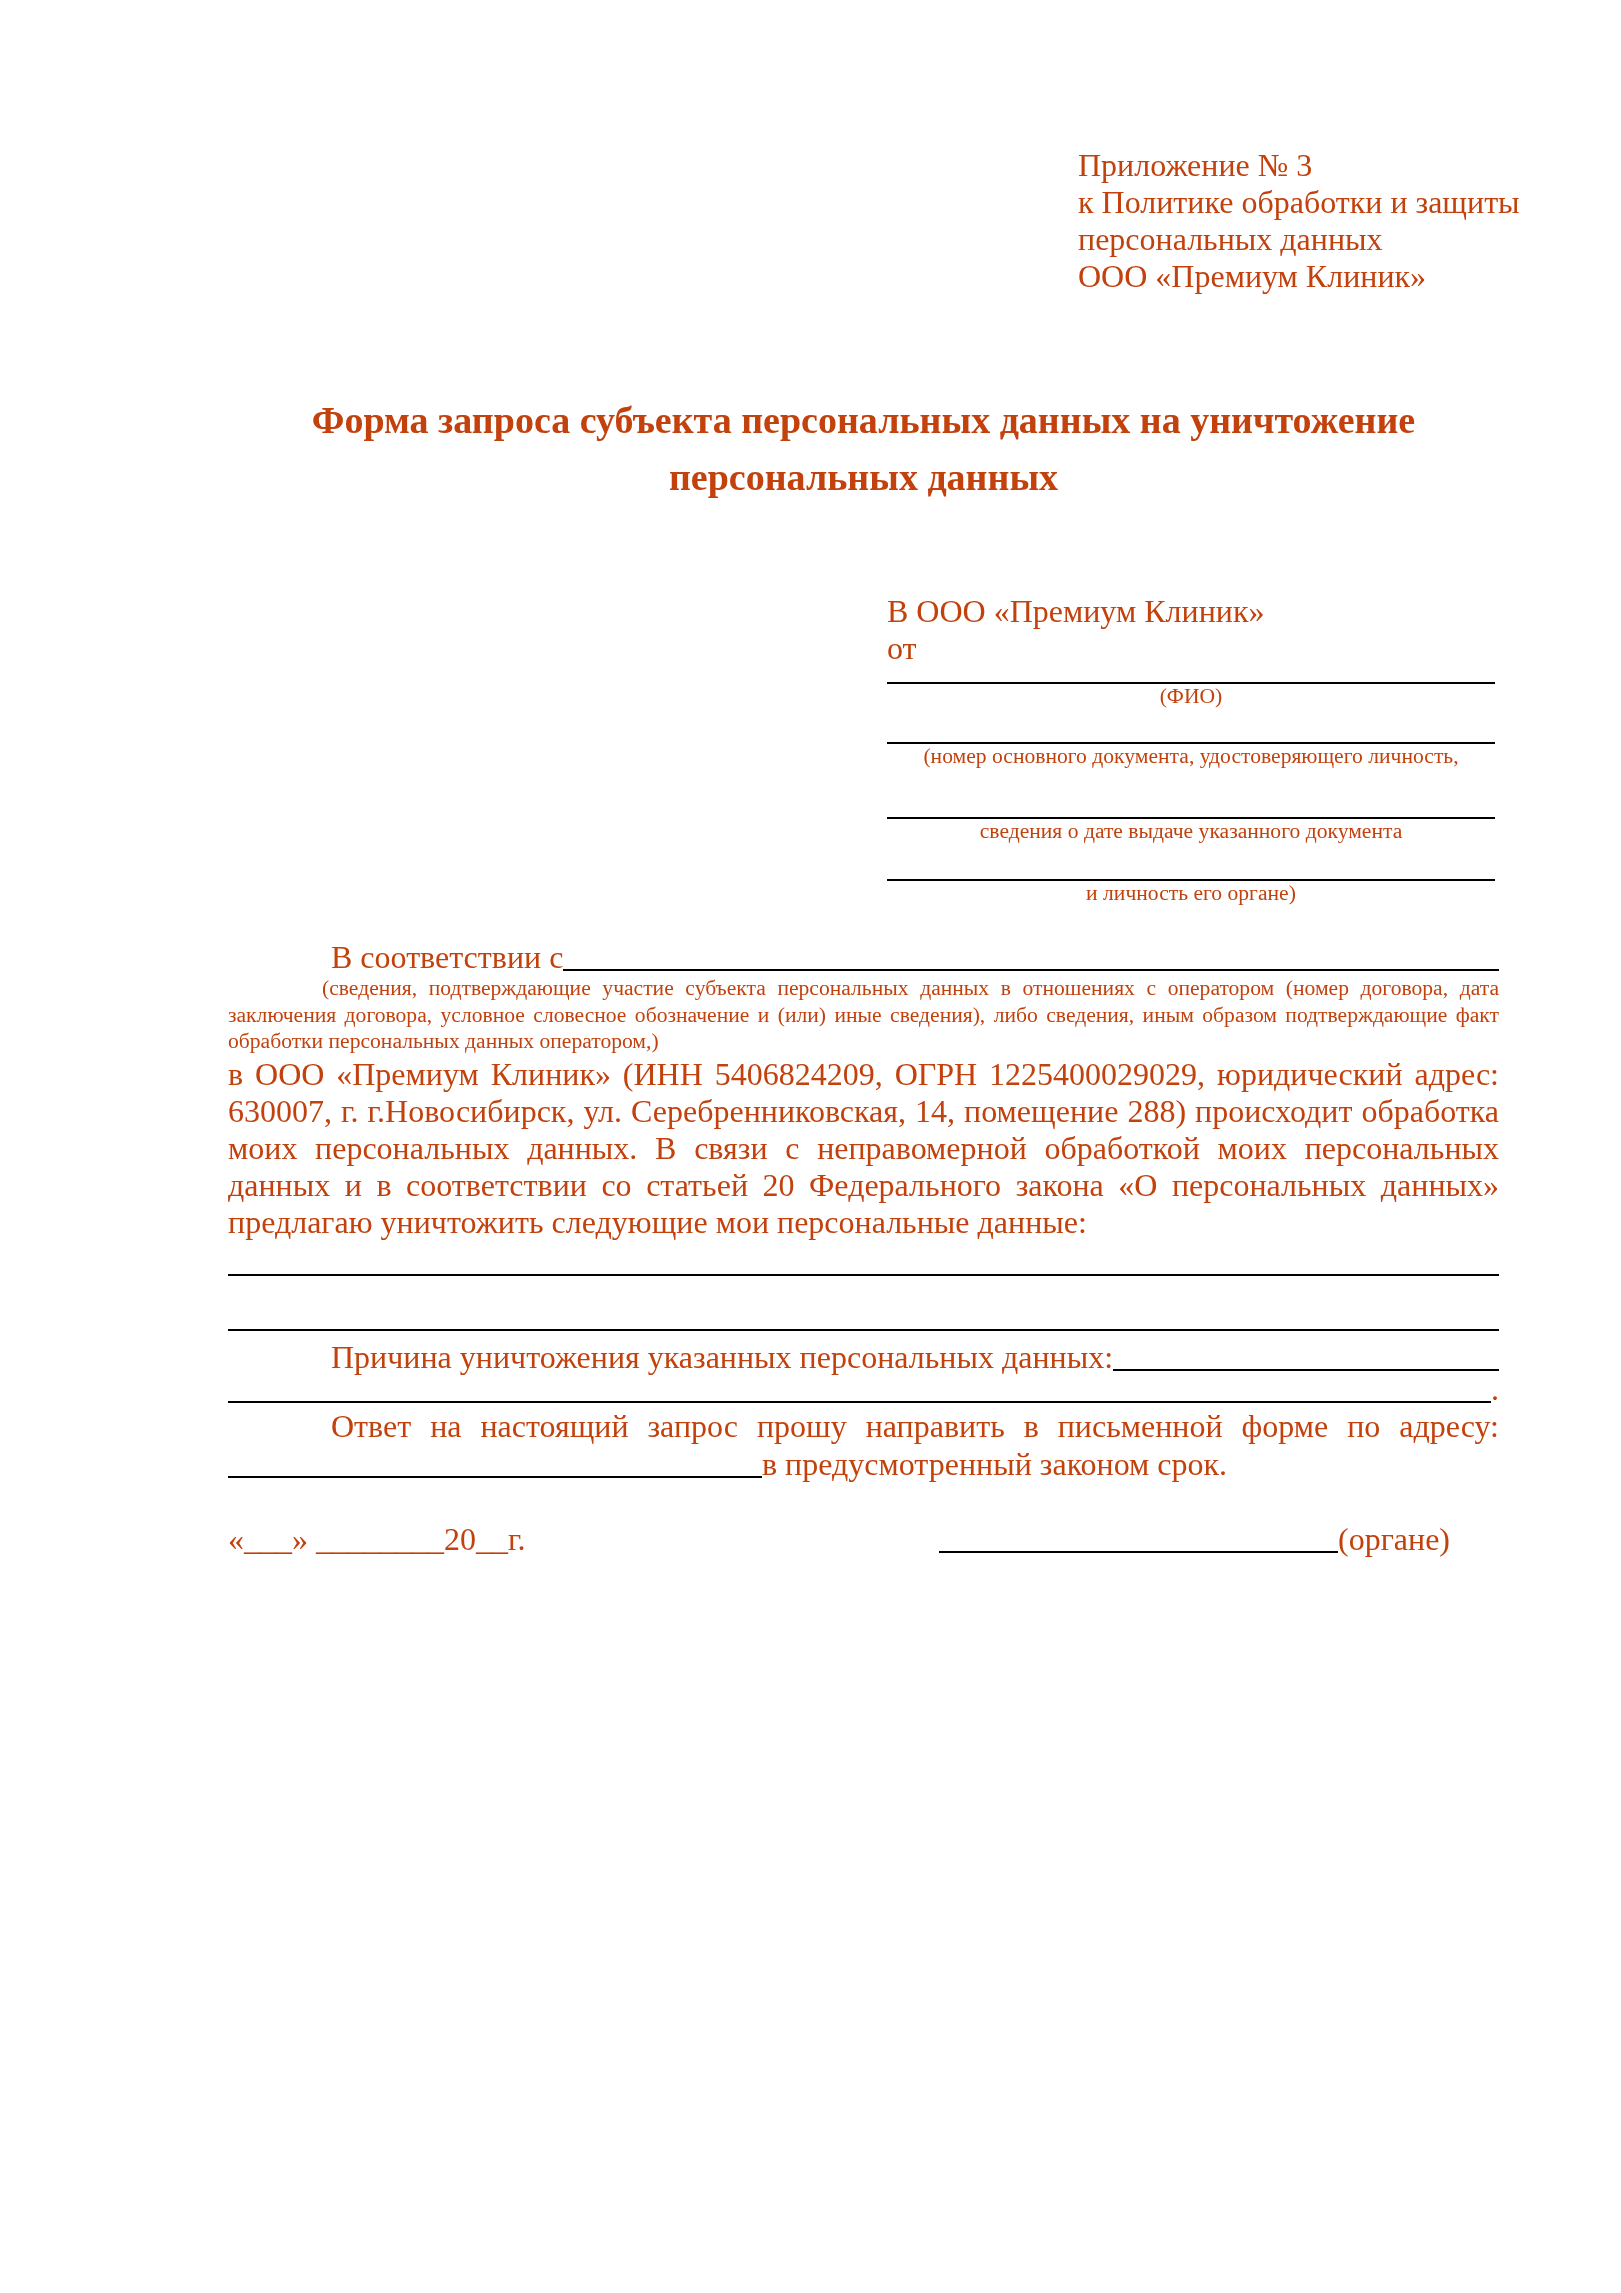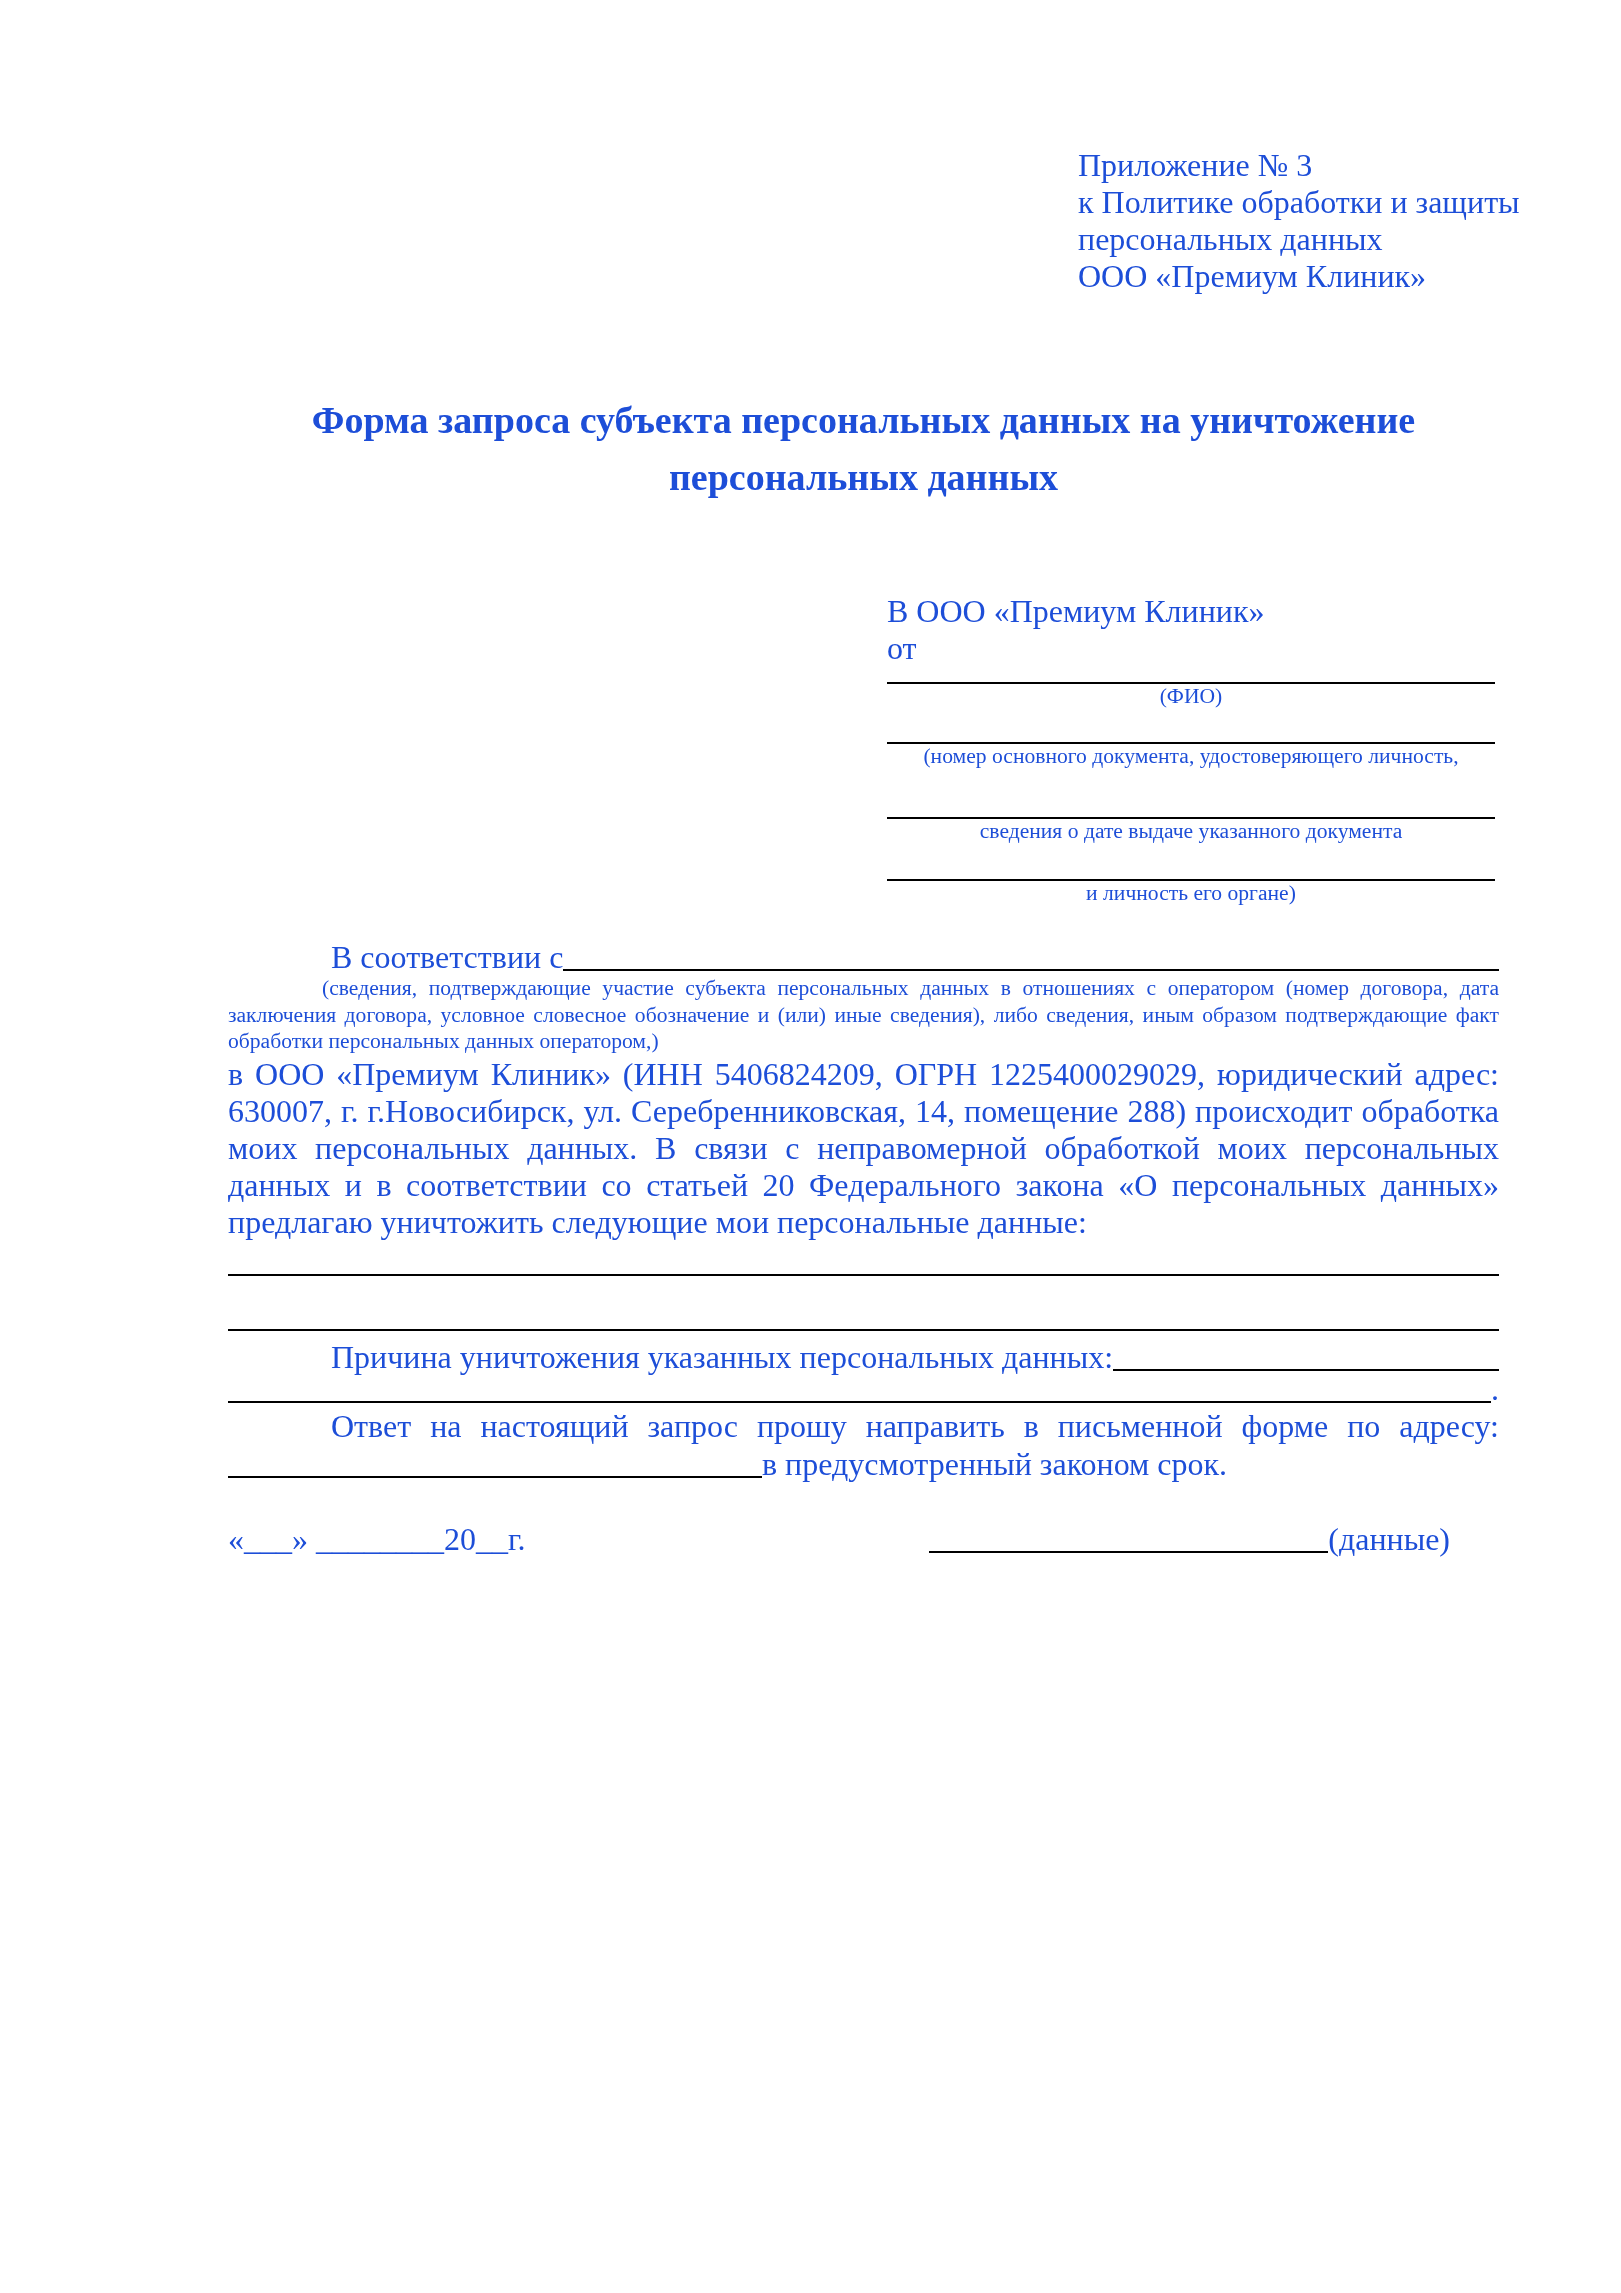--- a/index.html
+++ b/index.html
@@ -2,21 +2,21 @@
 <html lang="ru"><head>
 <meta charset="utf-8">
 <style>
   * { margin: 0; padding: 0; box-sizing: border-box; }
   html, body { background: #ffffff; }
   .page {
     position: relative;
     width: 1621px;
     height: 2294px;
     background: #ffffff;
-    color: #1d4ed8;
+    color: #c2410c;
     font-family: "Liberation Serif", "DejaVu Serif", serif;
     overflow: hidden;
   }
   .abs { position: absolute; }
   .body-text { font-size: 32px; line-height: 37px; }
   .small-text { font-size: 21.6px; line-height: 25.5px; }
 
   
   #appendix { left: 1078px; top: 147px; white-space: nowrap; }
 
@@ -140,18 +140,18 @@
 
   <div id="address" class="abs body-text fill-row">
     <span class="addr-fill"></span>
     <span class="nowrap">в предусмотренный законом срок.</span>
   </div>
 
   <div id="footer" class="abs body-text">
     <span class="nowrap">«___» ________20__г.</span>
     <span class="spacer"></span>
     <span class="sig-fill"></span>
-    <span class="nowrap">(данные)</span>
+    <span class="nowrap">(органе)</span>
     <span class="right-pad"></span>
   </div>
 
 </div>
 
 
 </body></html>

